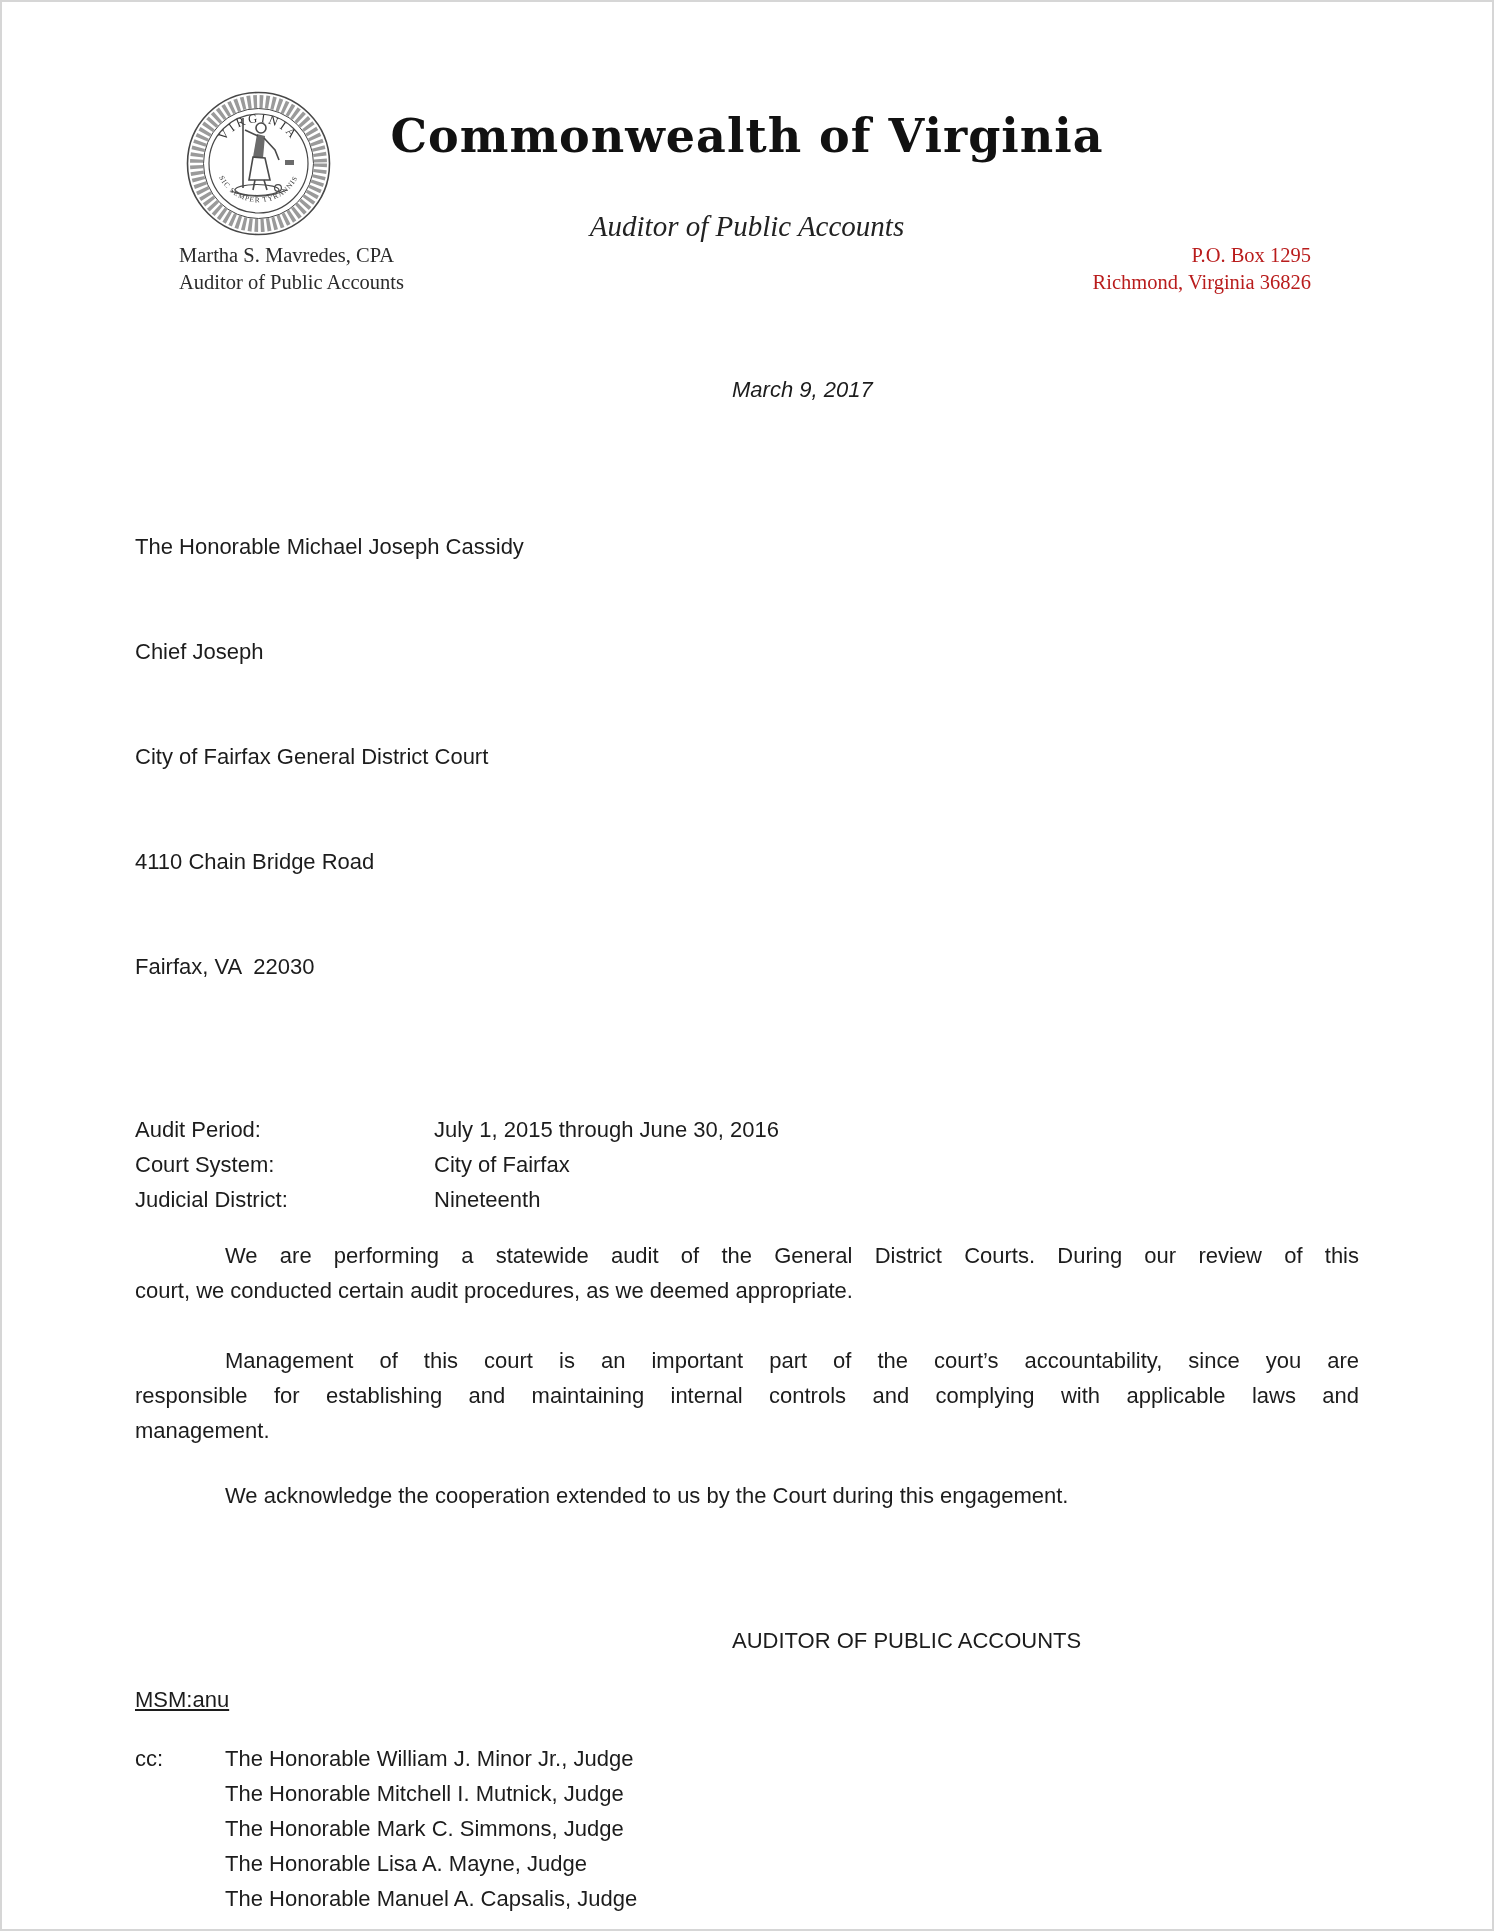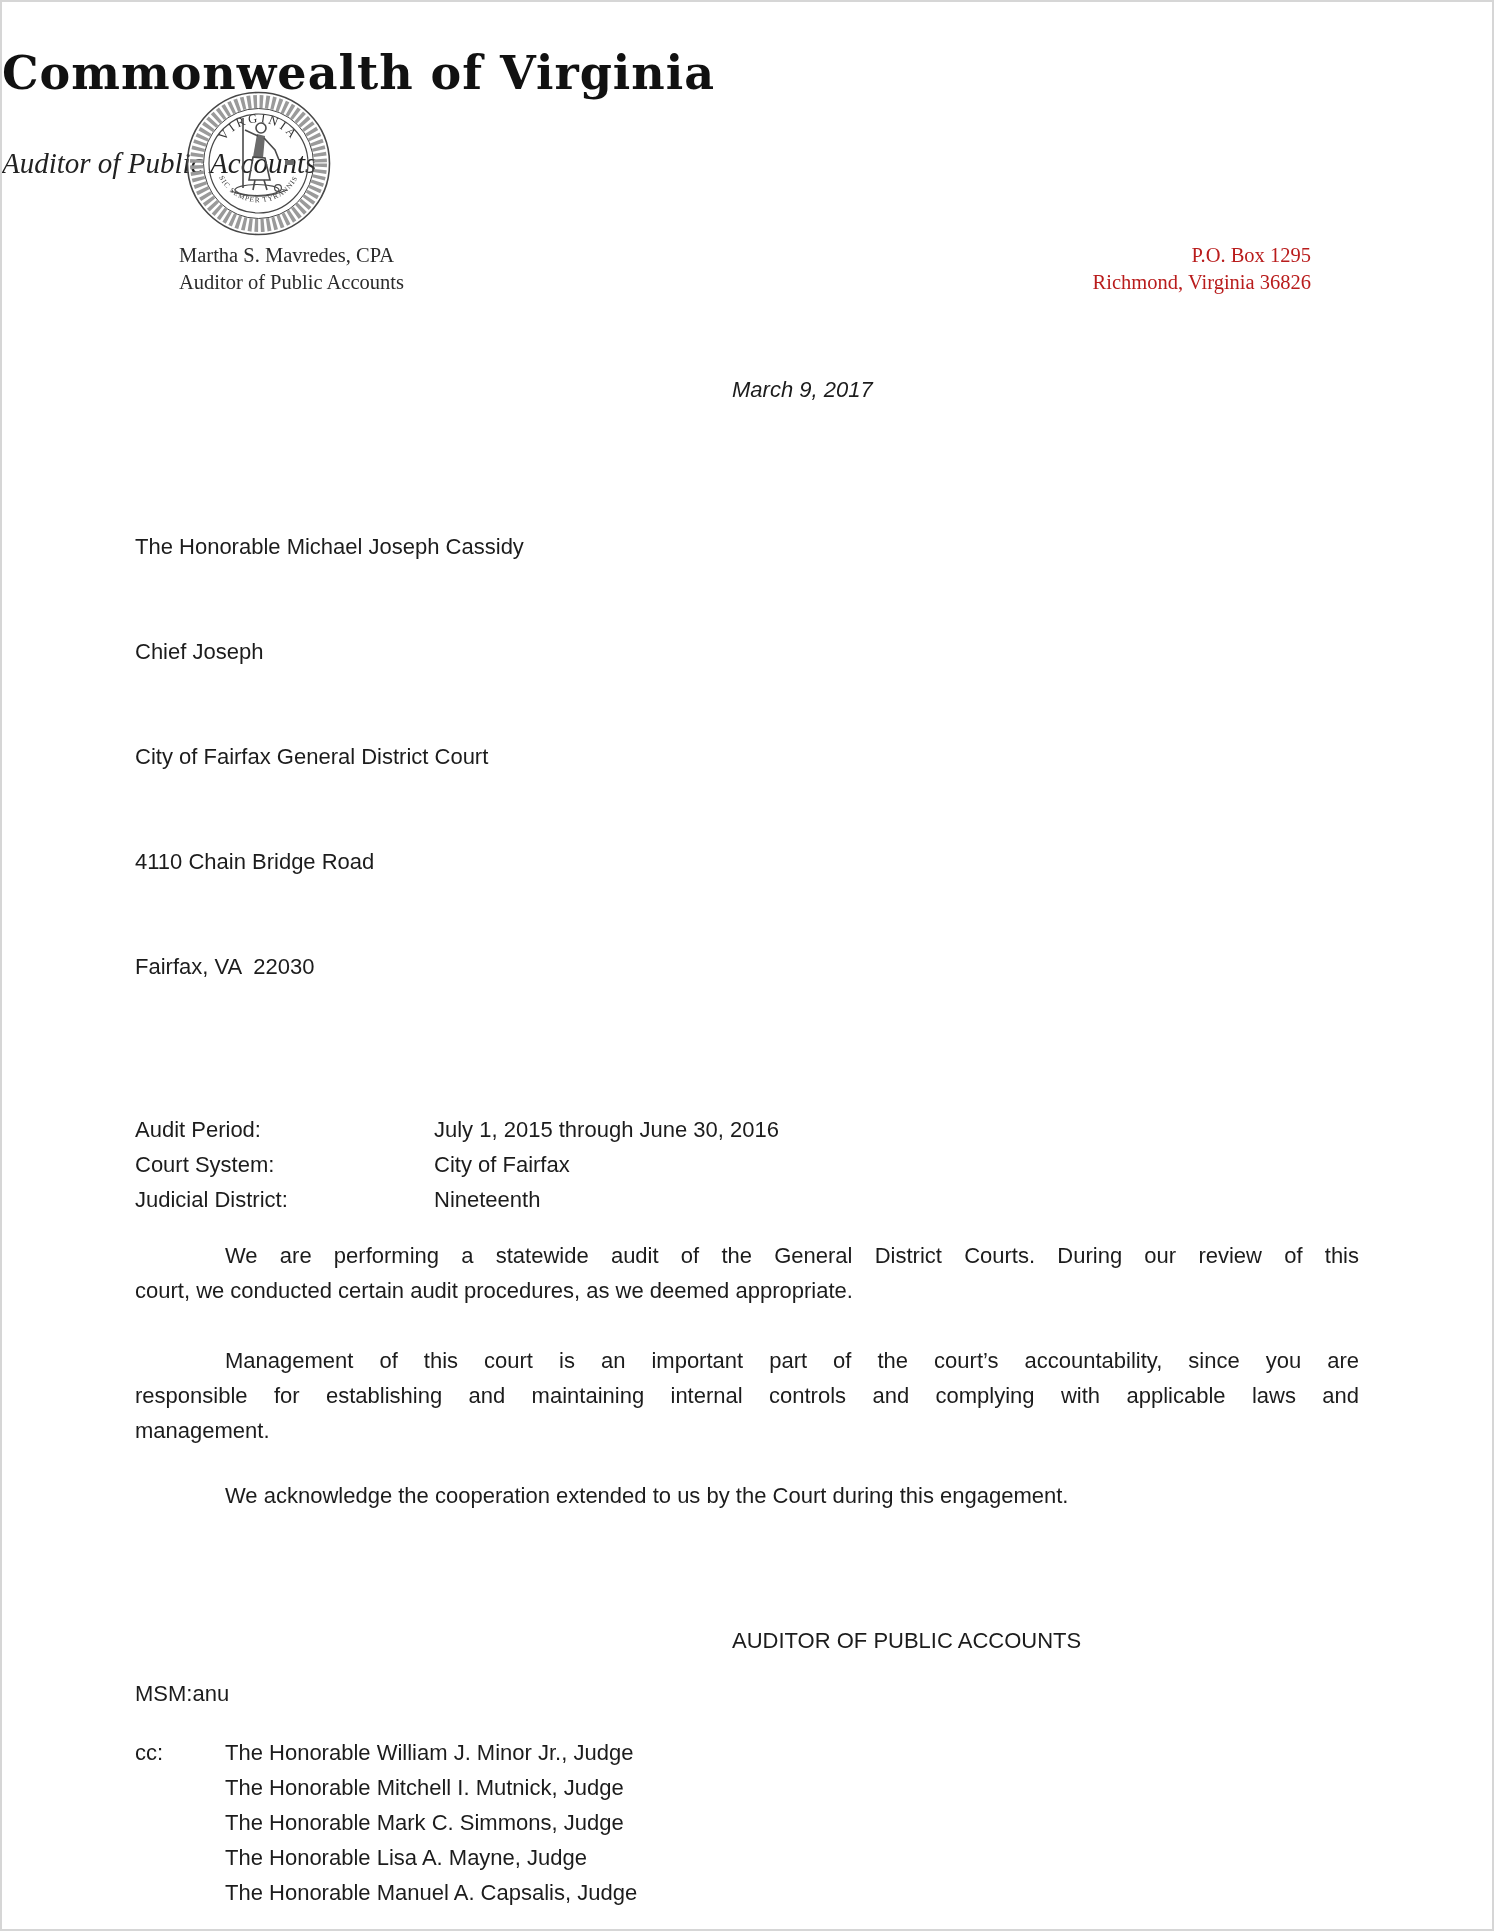--- a/index.html
+++ b/index.html
@@ -14,21 +14,21 @@
     color: #1c1c1c;
     font-family: "Liberation Sans", "DejaVu Sans", sans-serif;
   }
 
   
   .letterhead { position: relative; height: 300px; }
   .seal {
     position: absolute; left: 183px; top: 88px;
     width: 147px; height: 147px;
   }
-  .masthead { padding-top: 46px; }
+  .masthead { text-align: center; padding-top: 109px; }
   .masthead-title {
     font-family: "DejaVu Serif", "Liberation Serif", serif;
     font-weight: 700;
     font-size: 46px;
     line-height: 50px;
     color: #111;
     letter-spacing: 1px;
   }
   .masthead-subtitle {
     margin-top: 48px;
@@ -60,21 +60,21 @@
   .info-label { width: 263px; flex: 0 0 263px; }
 
   .par { }
   .p1 { margin-top: 21px; }
   .p2 { margin-top: 35px; }
   .p3 { margin-top: 30px; }
   .jline { text-align: justify; text-align-last: justify; }
   .firstline { text-indent: 90px; }
 
   .signature-org { margin-top: 110px; padding-left: 597px; }
-  .ref-line { margin-top: 18px; }
+  .ref-line { margin-top: 24px; text-decoration: underline; }
 
   .cc-block { display: flex; margin-top: 24px; }
   .cc-label { width: 90px; flex: 0 0 90px; }
 
   
   .seal svg { width: 100%; height: 100%; }
   .seal-stroke { fill: none; stroke: #474747; }
   .seal-text { font-family: "Liberation Serif", serif; fill: #333; }
 </style>
 </head>

